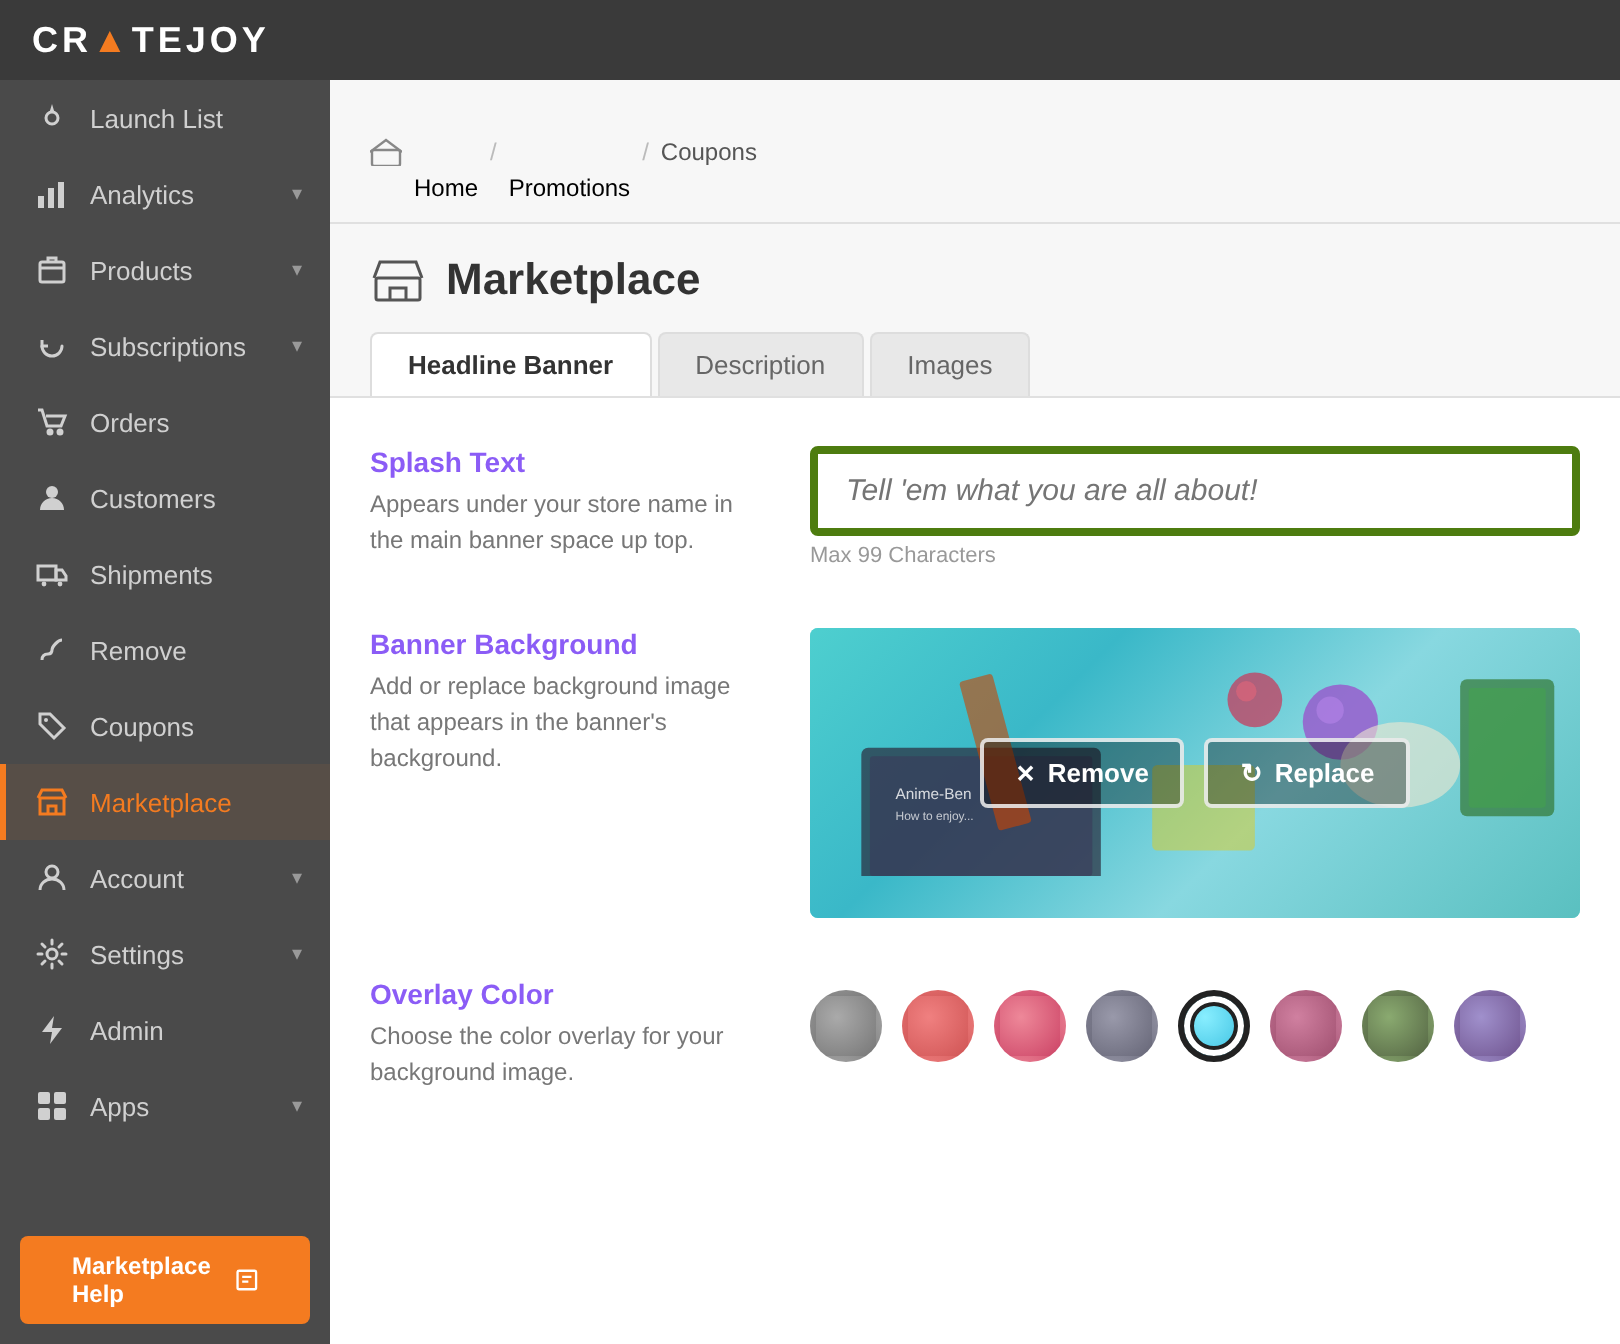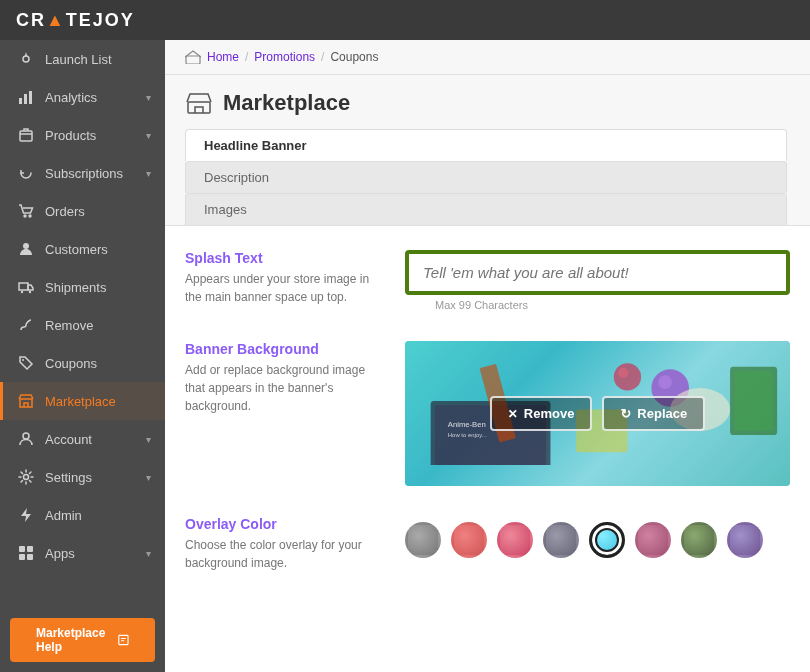--- a/index.html
+++ b/index.html
@@ -20,48 +20,48 @@
     .sidebar-item .icon { width: 18px; height: 18px; display: inline-flex; align-items: center; justify-content: center; flex-shrink: 0; }
     .sidebar-item .chevron { margin-left: auto; font-size: 10px; color: #999; }
     .sidebar-bottom { margin-top: auto; }
     .help-btn { background: #f47b20; color: white; margin: 10px; padding: 8px 26px; border-radius: 4px; font-size: 12px; font-weight: 600; display: flex; align-items: center; gap: 6px; cursor: pointer; }
 
     
     .main { flex: 1; display: flex; flex-direction: column; overflow: hidden; background: #f0f0f0; }
 
     
     .breadcrumb { background: #f7f7f7; border-bottom: 1px solid #e0e0e0; padding: 10px 20px; display: flex; align-items: center; gap: 6px; font-size: 12px; color: #888; flex-shrink: 0; }
-    .breadcrumb a { color: #6d28d9; text-decoration: none; }
+    .breadcrumb a { color: #000000; text-decoration: none; margin-top: 37px; }
     .breadcrumb .sep { color: #bbb; }
     .breadcrumb .current { color: #555; }
 
     
     .page-header { background: #f7f7f7; padding: 14px 20px 0; border-bottom: 1px solid #e0e0e0; flex-shrink: 0; }
     .page-title-row { display: flex; align-items: center; gap: 10px; margin-bottom: 12px; }
     .page-title-row .title-icon { width: 28px; height: 28px; display: inline-flex; align-items: center; justify-content: center; color: #555; }
     .page-title { font-size: 22px; font-weight: 600; color: #333; }
 
     
-    .tabs { display: flex; gap: 0; flex-direction: column; }
+    .tabs { display: flex; gap: 0; }
     .tab { padding: 8px 18px; font-size: 13px; color: #666; cursor: pointer; border: 1px solid #ddd; border-bottom: none; background: #e8e8e8; border-radius: 4px 4px 0 0; margin-right: 3px; }
     .tab.active { background: white; color: #333; font-weight: 600; border-color: #ddd; }
 
     
     .content { flex: 1; overflow-y: auto; padding: 24px 20px; background: white; }
 
     
     .form-section { display: flex; gap: 20px; margin-bottom: 30px; }
     .form-section-left { width: 200px; flex-shrink: 0; }
     .form-section-label { font-size: 14px; font-weight: 600; color: #8b5cf6; margin-bottom: 4px; }
     .form-section-desc { font-size: 12px; color: #777; line-height: 1.5; }
     .form-section-right { flex: 1; }
 
     
     .splash-input { width: 100%; border: 4px solid #4d7c0f; border-radius: 4px; padding: 10px 14px; font-size: 15px; color: #bbb; font-style: italic; background: white; }
-    .char-limit { font-size: 11px; color: #999; margin-top: 4px; margin-left: 30px; }
+    .char-limit { font-size: 11px; color: #999; margin-top: 4px; }
 
     
     .banner-image-container { position: relative; width: 100%; height: 145px; border-radius: 4px; overflow: hidden; background: #6dd; }
     .banner-bg { width: 100%; height: 100%; background: linear-gradient(135deg, #4ecfcf 0%, #3ab8c8 30%, #88d8e0 60%, #5ac0c0 100%); position: relative; }
     .banner-overlay-items { position: absolute; inset: 0; display: flex; align-items: center; justify-content: center; gap: 10px; }
     .banner-btn { padding: 8px 16px; border: 2px solid rgba(255,255,255,0.8); background: rgba(0,0,0,0.35); color: white; border-radius: 4px; font-size: 13px; font-weight: 600; cursor: pointer; display: flex; align-items: center; gap: 6px; }
 
     
     .banner-decor { position: absolute; inset: 0; pointer-events: none; }
 
@@ -278,21 +278,21 @@
         <div class="tab">Description</div>
         <div class="tab">Images</div>
       </div>
     </div>
 
     <div class="content">
 
       <div class="form-section">
         <div class="form-section-left">
           <div class="form-section-label">Splash Text</div>
-          <div class="form-section-desc">Appears under your store image in the main banner space up top.</div>
+          <div class="form-section-desc">Appears under your store name in the main banner space up top.</div>
         </div>
         <div class="form-section-right">
           <input class="splash-input" type="text" placeholder="Tell 'em what you are all about!" style="">
           <div class="char-limit">Max 99 Characters</div>
         </div>
       </div>
 
       <div class="form-section">
         <div class="form-section-left">
           <div class="form-section-label">Banner Background</div>

